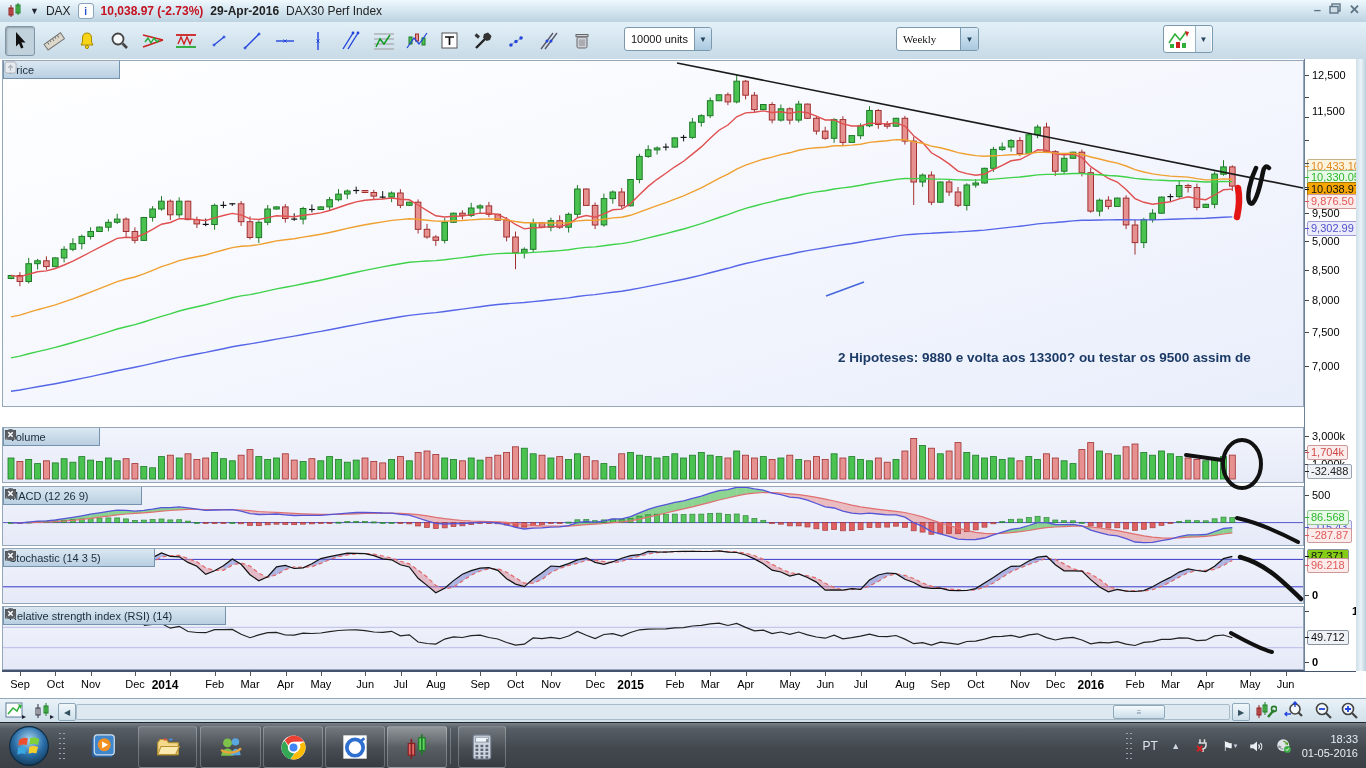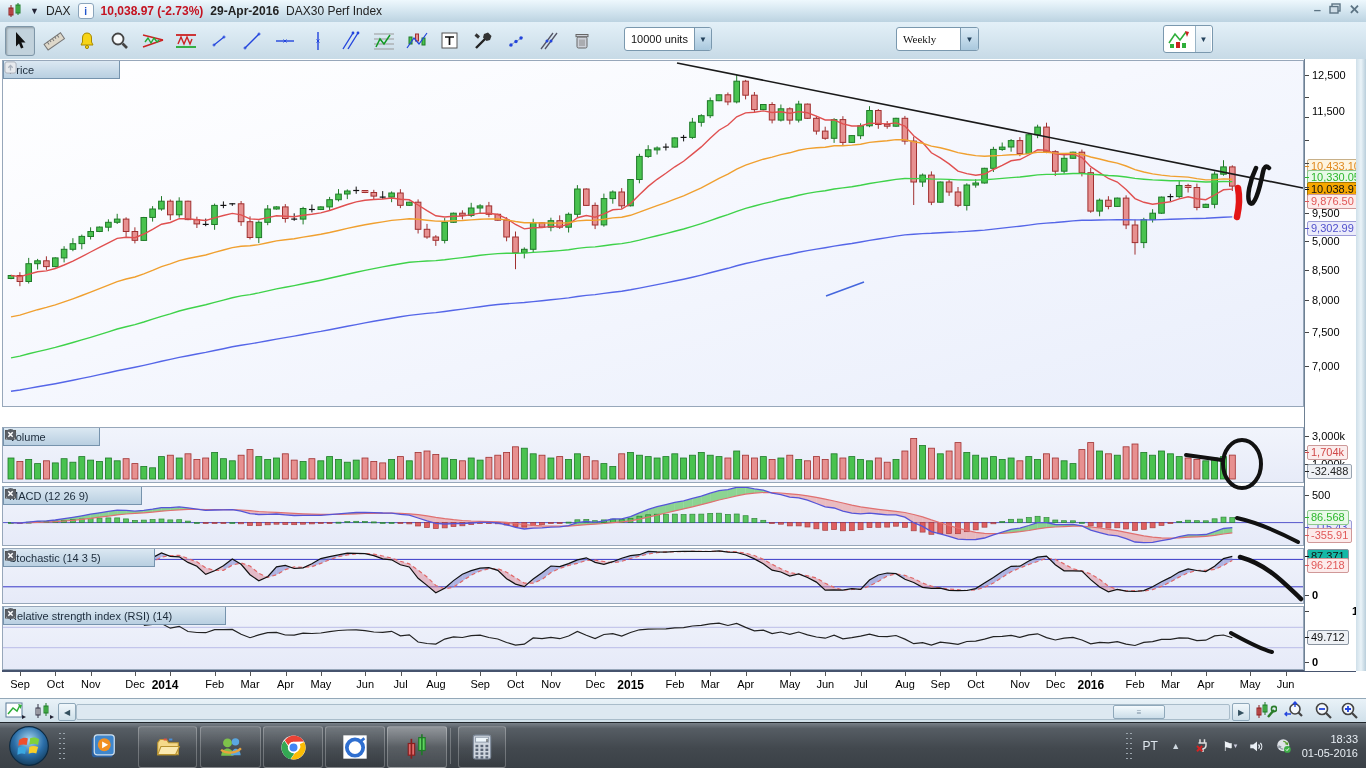--- a/index.html
+++ b/index.html
@@ -594,20 +594,21 @@
             </svg>
           </span>
         <span class="ticn">
             <svg width="13" height="13" viewBox="0 0 13 13">
               <rect x="1" y="1" width="11" height="11" rx="2" fill="#e7eaee" stroke="#b5bcc6"></rect>
               <path d="M6.5 9.5V4.9M4.3 6.8l2.2-2.4 2.2 2.4" stroke="#aab2bd" fill="none" stroke-width="1.3"></path>
             </svg>
           </span>
       </div>
       <div id="anno">
+        <div>2 Hipoteses: 9880 e volta aos 13300? ou testar os 9500 assim de</div>
       </div>
     </div>
     <div id="p-vol" class="panel">
       <svg id="svg-vol" width="1300" height="54">
           <rect x="5" y="30" width="6" height="21" fill="#49c24f" stroke="#1f7a28" stroke-width="0.8"></rect>
           <rect x="13.9" y="33.5" width="6" height="17.5" fill="#e79090" stroke="#a03030" stroke-width="0.8"></rect>
           <rect x="22.7" y="31.4" width="6" height="19.6" fill="#49c24f" stroke="#1f7a28" stroke-width="0.8"></rect>
           <rect x="31.6" y="35.6" width="6" height="15.4" fill="#49c24f" stroke="#1f7a28" stroke-width="0.8"></rect>
           <rect x="40.4" y="32.8" width="6" height="18.2" fill="#e79090" stroke="#a03030" stroke-width="0.8"></rect>
           <rect x="49.3" y="34.9" width="6" height="16.1" fill="#49c24f" stroke="#1f7a28" stroke-width="0.8"></rect>
@@ -1355,25 +1356,25 @@
         <div class="badge" style="top: 385.5px; color: rgb(208, 72, 72); background: rgb(251, 237, 237); border-color: rgb(204, 153, 153);">1,704k</div>
         <div class="ytick" style="top: 392.5px; background: rgb(208, 72, 72);"></div>
         <div class="badge" style="top: 404.5px; color: rgb(34, 34, 34); background: rgb(238, 241, 245); border-color: rgb(154, 164, 176);">-32.488</div>
         <div class="ytick" style="top: 411.5px; background: rgb(34, 34, 34);"></div>
         <div class="ylab" style="top: 436px;">500</div>
         <div class="ytick" style="top: 435.5px;"></div>
         <div class="badge" style="top: 460.5px; color: rgb(80, 80, 204); background: rgb(235, 235, 250); border-color: rgb(156, 156, 216);">-115.43</div>
         <div class="ytick" style="top: 467.5px; background: rgb(80, 80, 204);"></div>
         <div class="badge" style="top: 450.5px; color: rgb(45, 184, 45); background: rgb(232, 249, 232); border-color: rgb(140, 200, 140);">86.568</div>
         <div class="ytick" style="top: 457.5px; background: rgb(45, 184, 45);"></div>
-        <div class="badge" style="top: 468.5px; color: rgb(224, 88, 88); background: rgb(252, 235, 235); border-color: rgb(208, 152, 152);">-355.91</div>
+        <div class="badge" style="top: 468.5px; color: rgb(224, 88, 88); background: rgb(252, 235, 235); border-color: rgb(208, 152, 152);">-287.87</div>
         <div class="ytick" style="top: 475.5px; background: rgb(224, 88, 88);"></div>
         <div class="ylab bold" style="top: 536px;">0</div>
         <div class="ytick" style="top: 535.5px;"></div>
-        <div class="badge" style="top: 489.5px; color: rgb(17, 17, 17); background: #14b8a6; border-color: rgb(138, 148, 160); text-align: center;">87.371</div>
+        <div class="badge" style="top: 489.5px; color: rgb(17, 17, 17); background: #84cc16; border-color: rgb(138, 148, 160); text-align: center;">87.371</div>
         <div class="ytick" style="top: 496.5px; background: rgb(17, 17, 17);"></div>
         <div class="badge" style="top: 498.5px; color: rgb(224, 88, 88); background: rgb(252, 235, 235); border-color: rgb(208, 152, 152);">96.218</div>
         <div class="ytick" style="top: 505.5px; background: rgb(224, 88, 88);"></div>
         <div class="ylab bold" style="top: 552px; margin-left: 40px;">100</div>
         <div class="ytick" style="top: 551.5px;"></div>
         <div class="ylab bold" style="top: 603px;">0</div>
         <div class="ytick" style="top: 602.5px;"></div>
         <div class="badge" style="top: 570.5px; color: rgb(17, 17, 17); background: rgb(238, 241, 245); border-color: rgb(138, 148, 160);">49.712</div>
         <div class="ytick" style="top: 577.5px; background: rgb(17, 17, 17);"></div>
         <div class="ytick" style="top: 37.5px;"></div>

